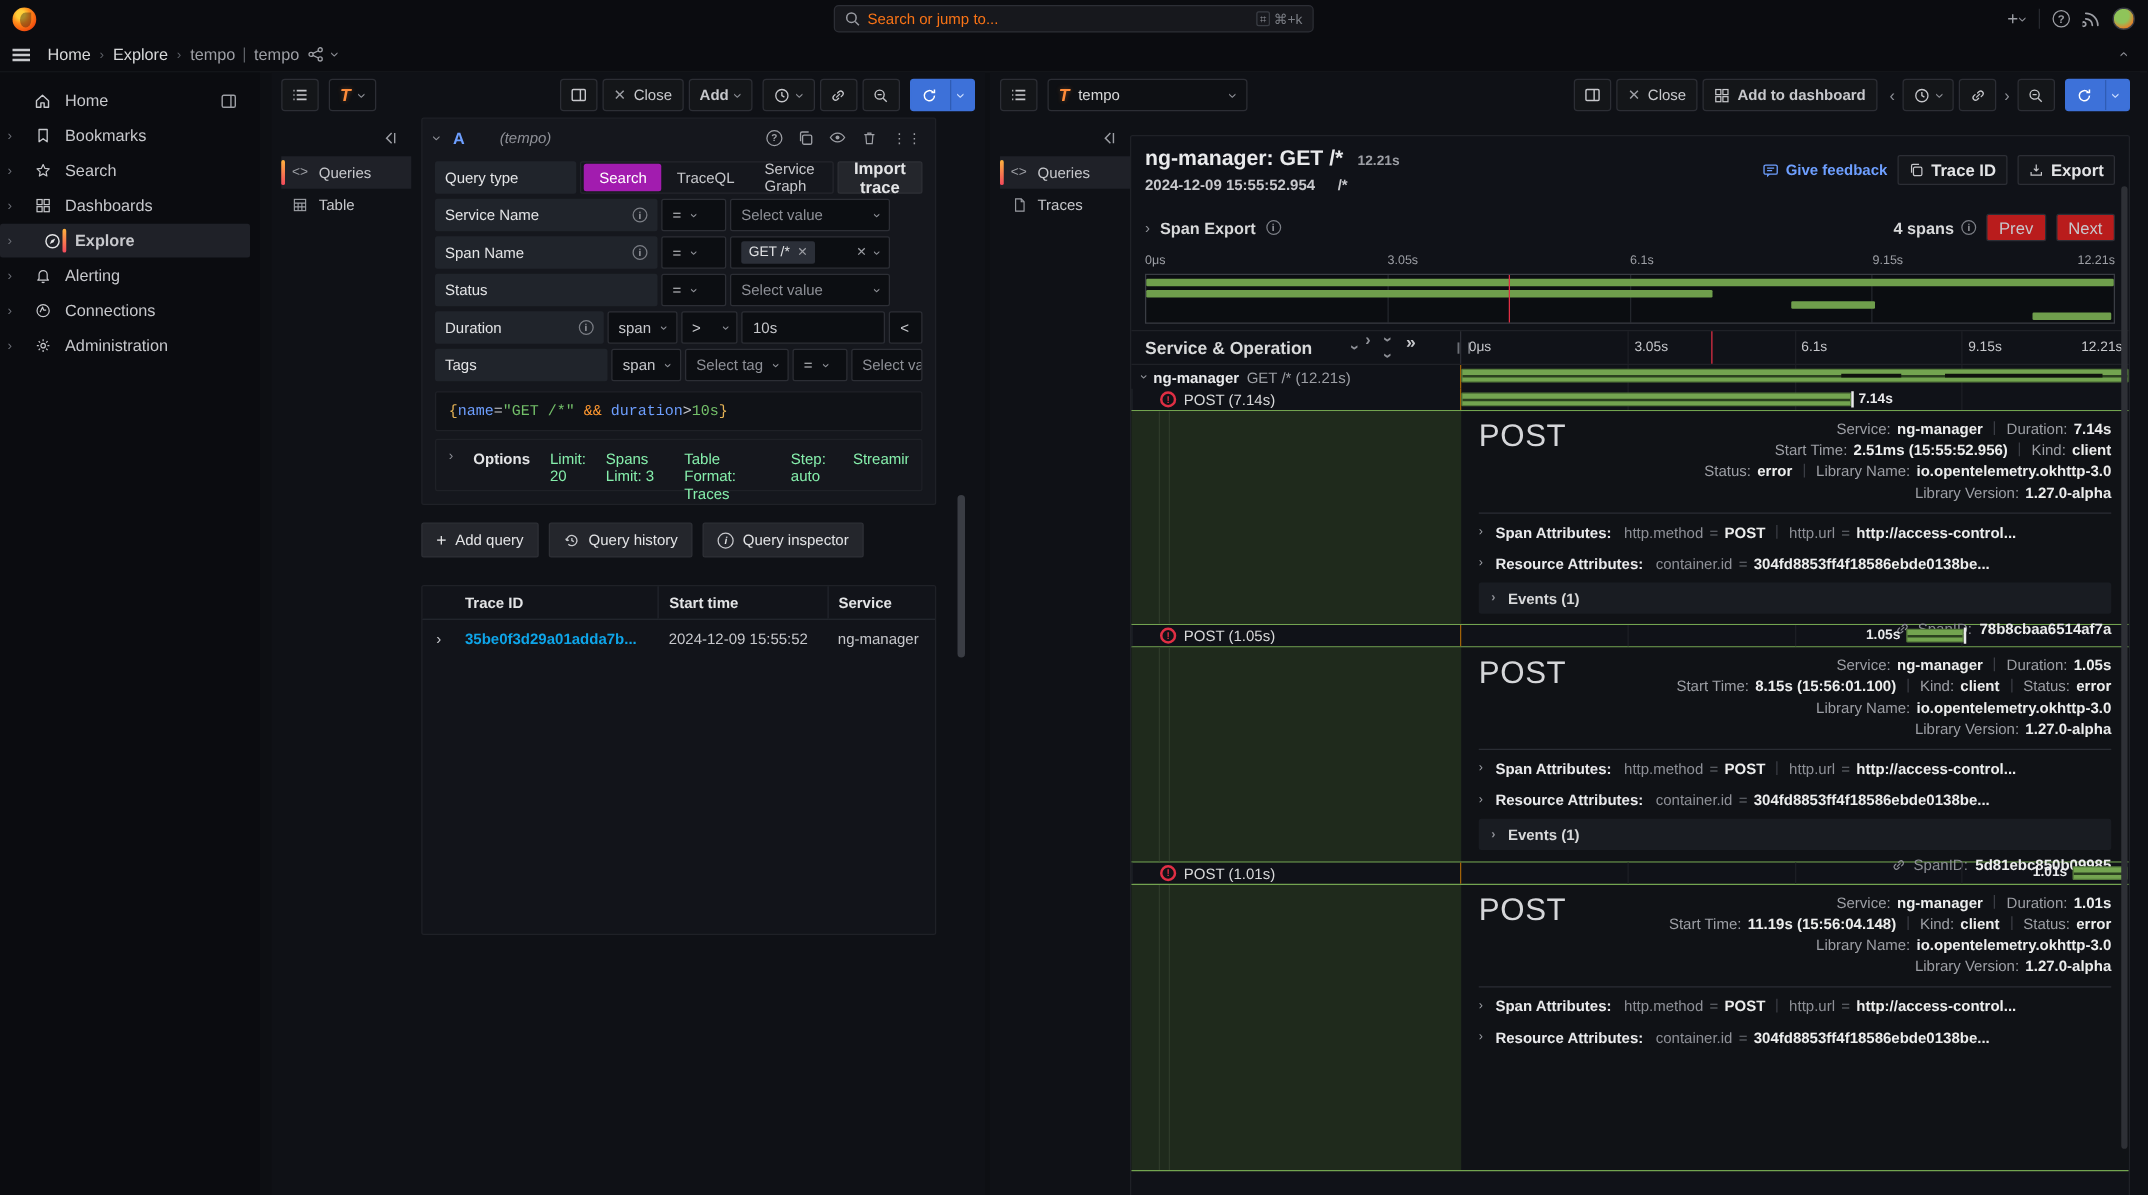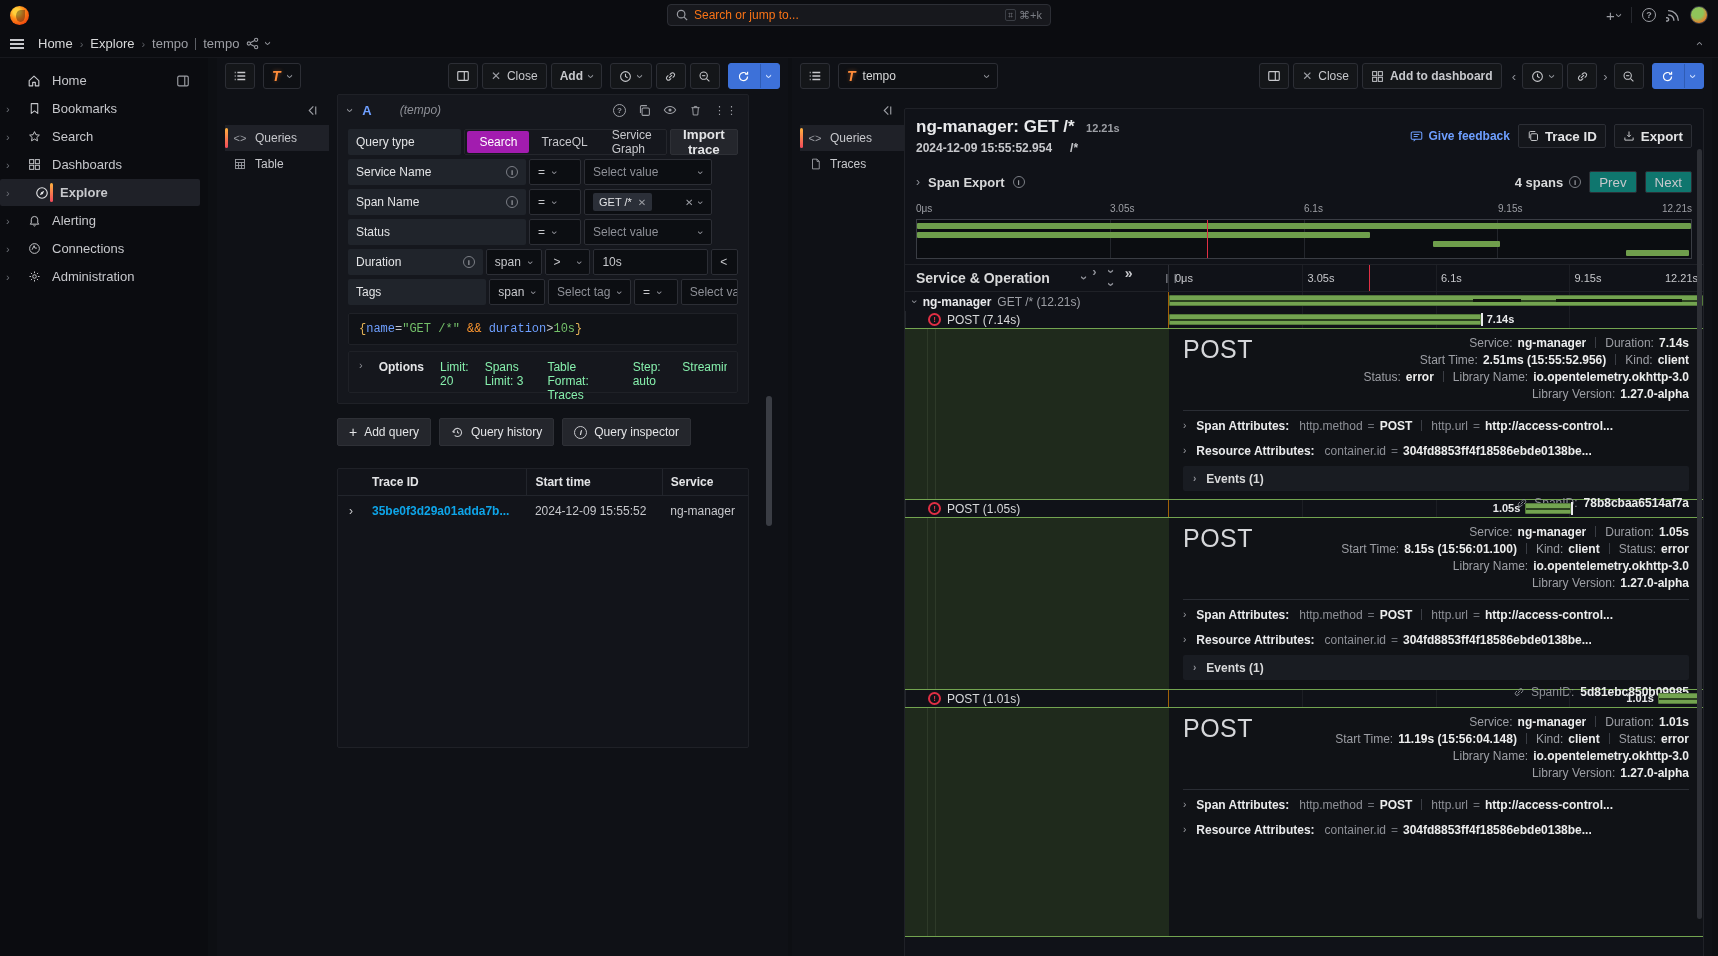--- a/index.html
+++ b/index.html
@@ -115,21 +115,21 @@
   .tdur { font-size:11px; color:#9d9fa5; margin-left:8px; font-weight:600; }
   .tstamp { font-size:12px; font-weight:600; color:#c7c8cc; margin-top:4px; }
   .tpath { color:#c7c8cc; margin-left:18px; font-weight:600; }
   .titleacts { margin-left:auto; display:flex; align-items:center; gap:8px; }
   .feedback { color:#6e9fff; display:flex; gap:6px; align-items:center; font-weight:600; cursor:pointer; }
   .sbtn { height:24px; border:1px solid #2c2e35; background:#14161b; border-radius:2px; display:flex; align-items:center; gap:6px; padding:0 8px; font-weight:600; color:#e3e4e6; cursor:pointer; }
   .filtersrow { display:flex; align-items:center; gap:8px; padding:14px 11px 8px 11px; }
   .filtersrow .fl { font-weight:700; font-size:13px; }
   .fright { margin-left:auto; display:flex; align-items:center; gap:8px; }
   .spancount { font-weight:700; font-size:13px; display:flex; gap:6px; align-items:center; }
-  .pnbtn { height:22px; border:1px solid #2c2e35; background:#0f766e; border-radius:2px; padding:0 9px; display:flex; align-items:center; color:#c7c8cc; cursor:pointer; }
+  .pnbtn { height:22px; border:1px solid #2c2e35; background:#b91c1c; border-radius:2px; padding:0 9px; display:flex; align-items:center; color:#c7c8cc; cursor:pointer; }
 
   .ticksrow { position:relative; height:14px; margin:2px 11px 0 11px; font-size:10px; color:#9d9fa5; }
   .ticksrow span { position:absolute; top:0; }
   .minimap { position:relative; height:40px; margin:2px 11px 0 11px; background:#0b0d11; border:1px solid #3a3d44;
     background-image:linear-gradient(#23262c,#23262c),linear-gradient(#23262c,#23262c),linear-gradient(#23262c,#23262c);
     background-size:1px 100%; background-repeat:no-repeat; background-position:25% 0,50% 0,75% 0; }
   .mbar { position:absolute; height:6px; background:#6f9e4c; border-radius:1px; }
   .cursorline { position:absolute; top:0; bottom:0; width:1px; background:#e02f44; }
 
   .sosplit { height:6px; border-bottom:1px solid #1f2127; }

